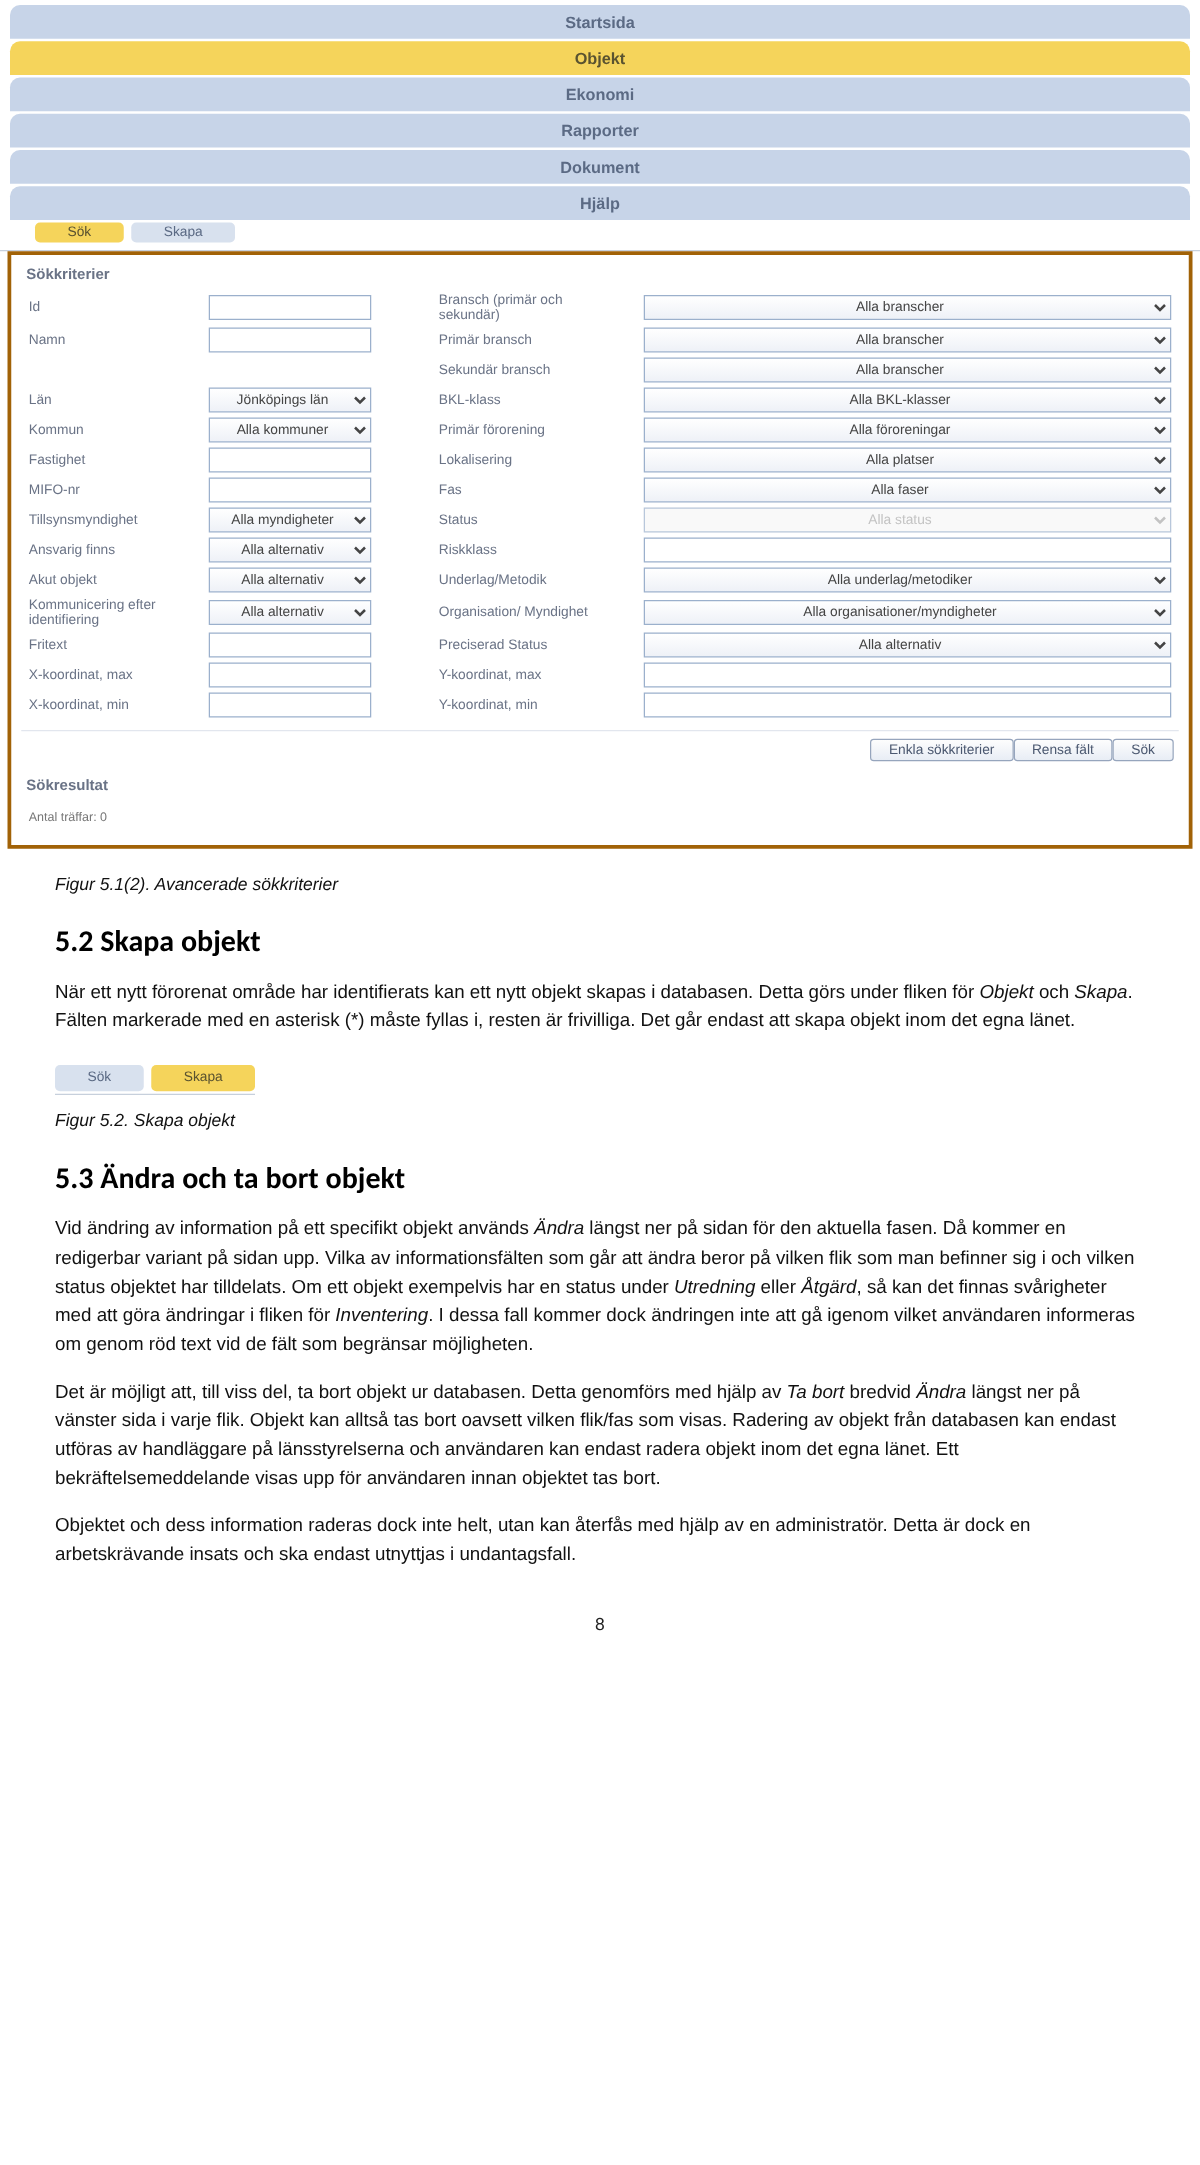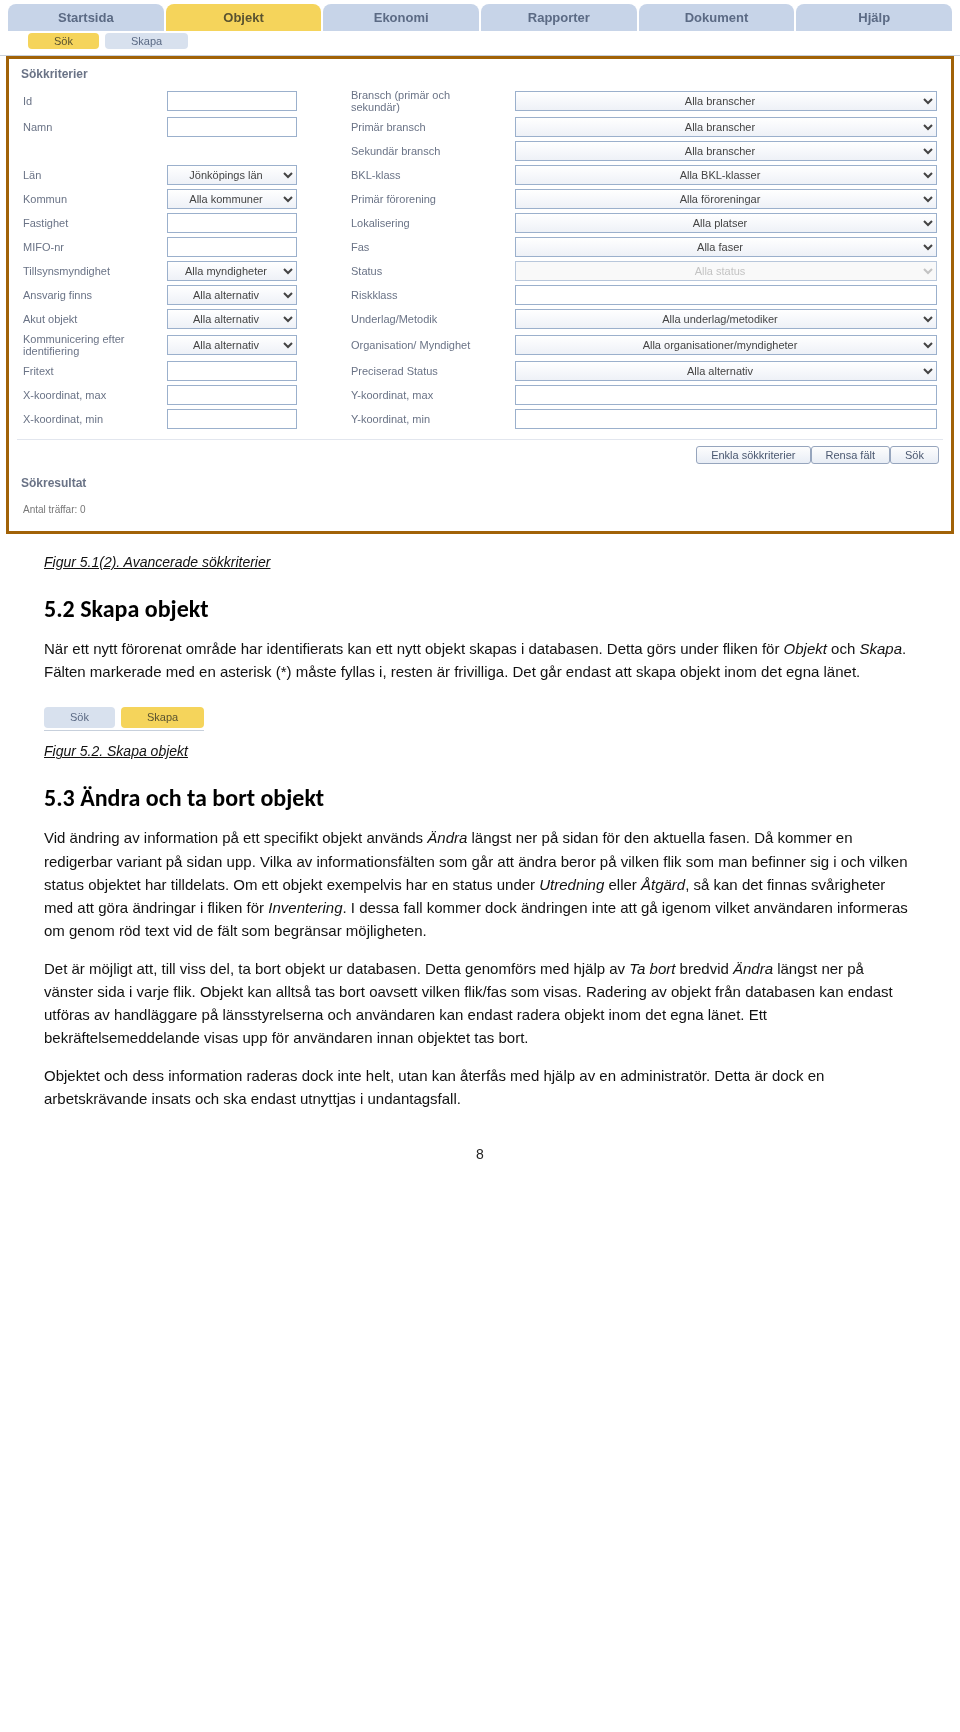--- a/index.html
+++ b/index.html
@@ -9,20 +9,21 @@
     font-size: 12px;
     color: #333;
     background: #fff;
     width: 960px;
   }
   
   .topnav {
     display: flex;
     gap: 2px;
     padding: 4px 8px 0 8px;
+    flex-direction: column;
   }
   .topnav .tab {
     flex: 1;
     text-align: center;
     padding: 6px 0;
     background: #c7d4e8;
     border-radius: 8px 8px 0 0;
     color: #5b6a84;
     font-weight: bold;
     font-size: 13px;
@@ -123,21 +124,20 @@
     padding: 10px 44px 40px 44px;
     font-family: Arial, Helvetica, sans-serif;
     font-size: 15px;
     line-height: 1.55;
     color: #111;
   }
   .doc .caption {
     font-style: italic;
     font-size: 14px;
     margin: 8px 0 16px 0;
-    text-decoration: underline;
   }
   .doc h2 {
     font-family: Calibri, Arial, sans-serif;
     font-size: 24px;
     color: #000;
     margin: 12px 0 10px 0;
   }
   .doc p { margin: 0 0 14px 0; }
   .italic { font-style: italic; }
   .subnav-fig {

